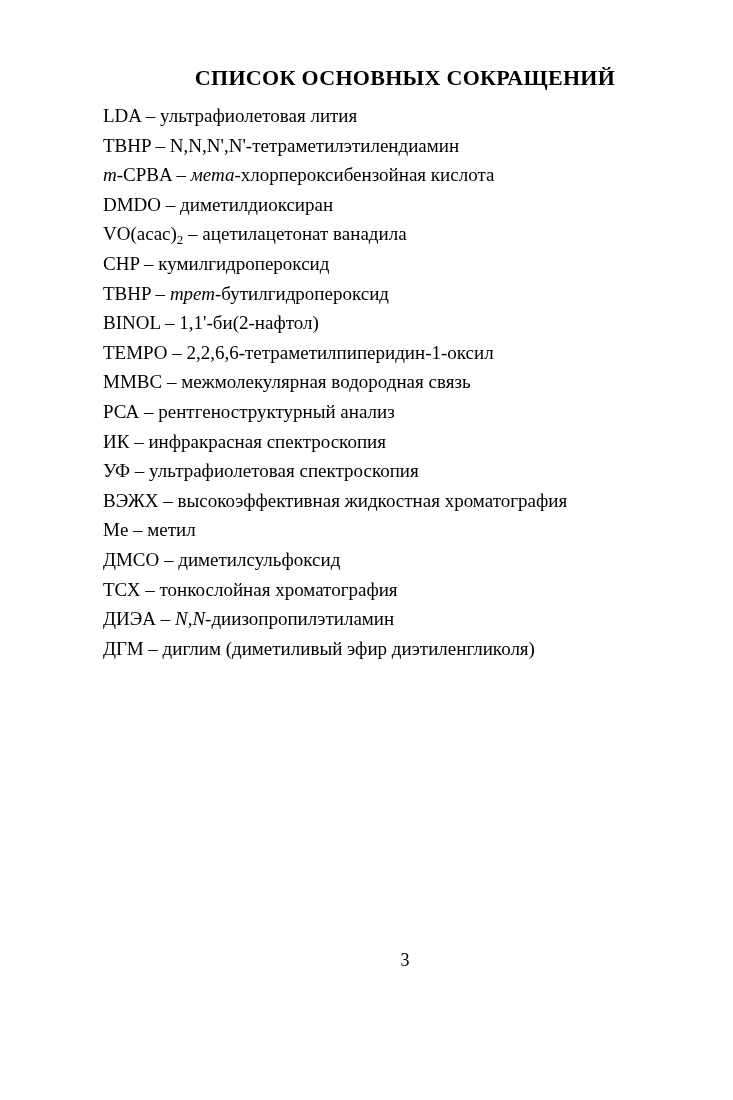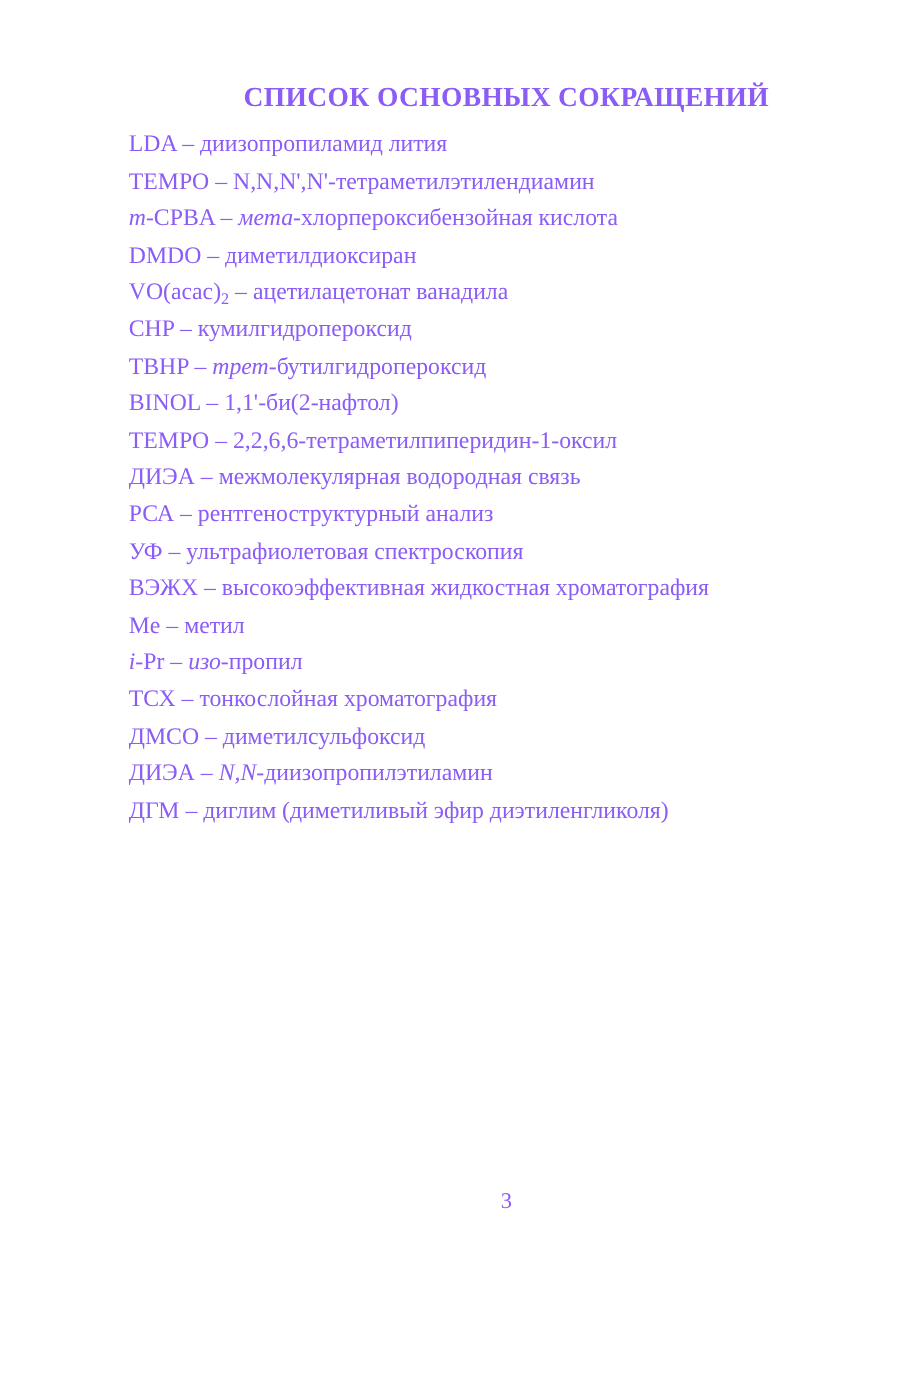--- a/index.html
+++ b/index.html
@@ -44,39 +44,39 @@
     right: 26px;
     top: 946px;
     text-align: center;
     font-size: 18px;
     line-height: 29.6px;
   }
 </style>
 </head>
 <body style="background: rgb(255, 255, 255);">
 
-<div class="page" style="background: rgb(255, 255, 255); color: #8b5cf6;">
+<div class="page" style="background: rgb(255, 255, 255); color: #000000;">
   <h1 class="doc-title">СПИСОК ОСНОВНЫХ СОКРАЩЕНИЙ</h1>
 
   <section class="abbr-list">
-      <p><span>LDA – диизопропиламид лития</span></p>
-      <p><span>TEMPO – N,N,N',N'-тетраметилэтилендиамин</span></p>
+      <p><span>LDA – ультрафиолетовая лития</span></p>
+      <p><span>TBHP – N,N,N',N'-тетраметилэтилендиамин</span></p>
       <p><span class="run-italic">m</span><span>-CPBA – </span><span class="run-italic">мета</span><span>-хлорпероксибензойная кислота</span></p>
       <p><span>DMDO – диметилдиоксиран</span></p>
       <p><span>VO(acac)</span><span class="run-sub">2</span><span> – ацетилацетонат ванадила</span></p>
       <p><span>CHP – кумилгидропероксид</span></p>
       <p><span>TBHP – </span><span class="run-italic">трет</span><span>-бутилгидропероксид</span></p>
       <p><span>BINOL – 1,1'-би(2-нафтол)</span></p>
       <p><span>TEMPO – 2,2,6,6-тетраметилпиперидин-1-оксил</span></p>
-      <p><span>ДИЭА – межмолекулярная водородная связь</span></p>
+      <p><span>ММВС – межмолекулярная водородная связь</span></p>
       <p><span>РСА – рентгеноструктурный анализ</span></p>
+      <p><span>ИК – инфракрасная спектроскопия</span></p>
       <p><span>УФ – ультрафиолетовая спектроскопия</span></p>
       <p><span>ВЭЖХ – высокоэффективная жидкостная хроматография</span></p>
       <p><span>Me – метил</span></p>
-      <p><span class="run-italic">i</span><span>-Pr – </span><span class="run-italic">изо</span><span>-пропил</span></p>
+      <p><span>ДМСО – диметилсульфоксид</span></p>
       <p><span>ТСХ – тонкослойная хроматография</span></p>
-      <p><span>ДМСО – диметилсульфоксид</span></p>
       <p><span>ДИЭА – </span><span class="run-italic">N,N</span><span>-диизопропилэтиламин</span></p>
       <p><span>ДГМ – диглим (диметиливый эфир диэтиленгликоля)</span></p>
     </section>
 
   <footer class="page-number">3</footer>
 </div>
 
 </body></html>

